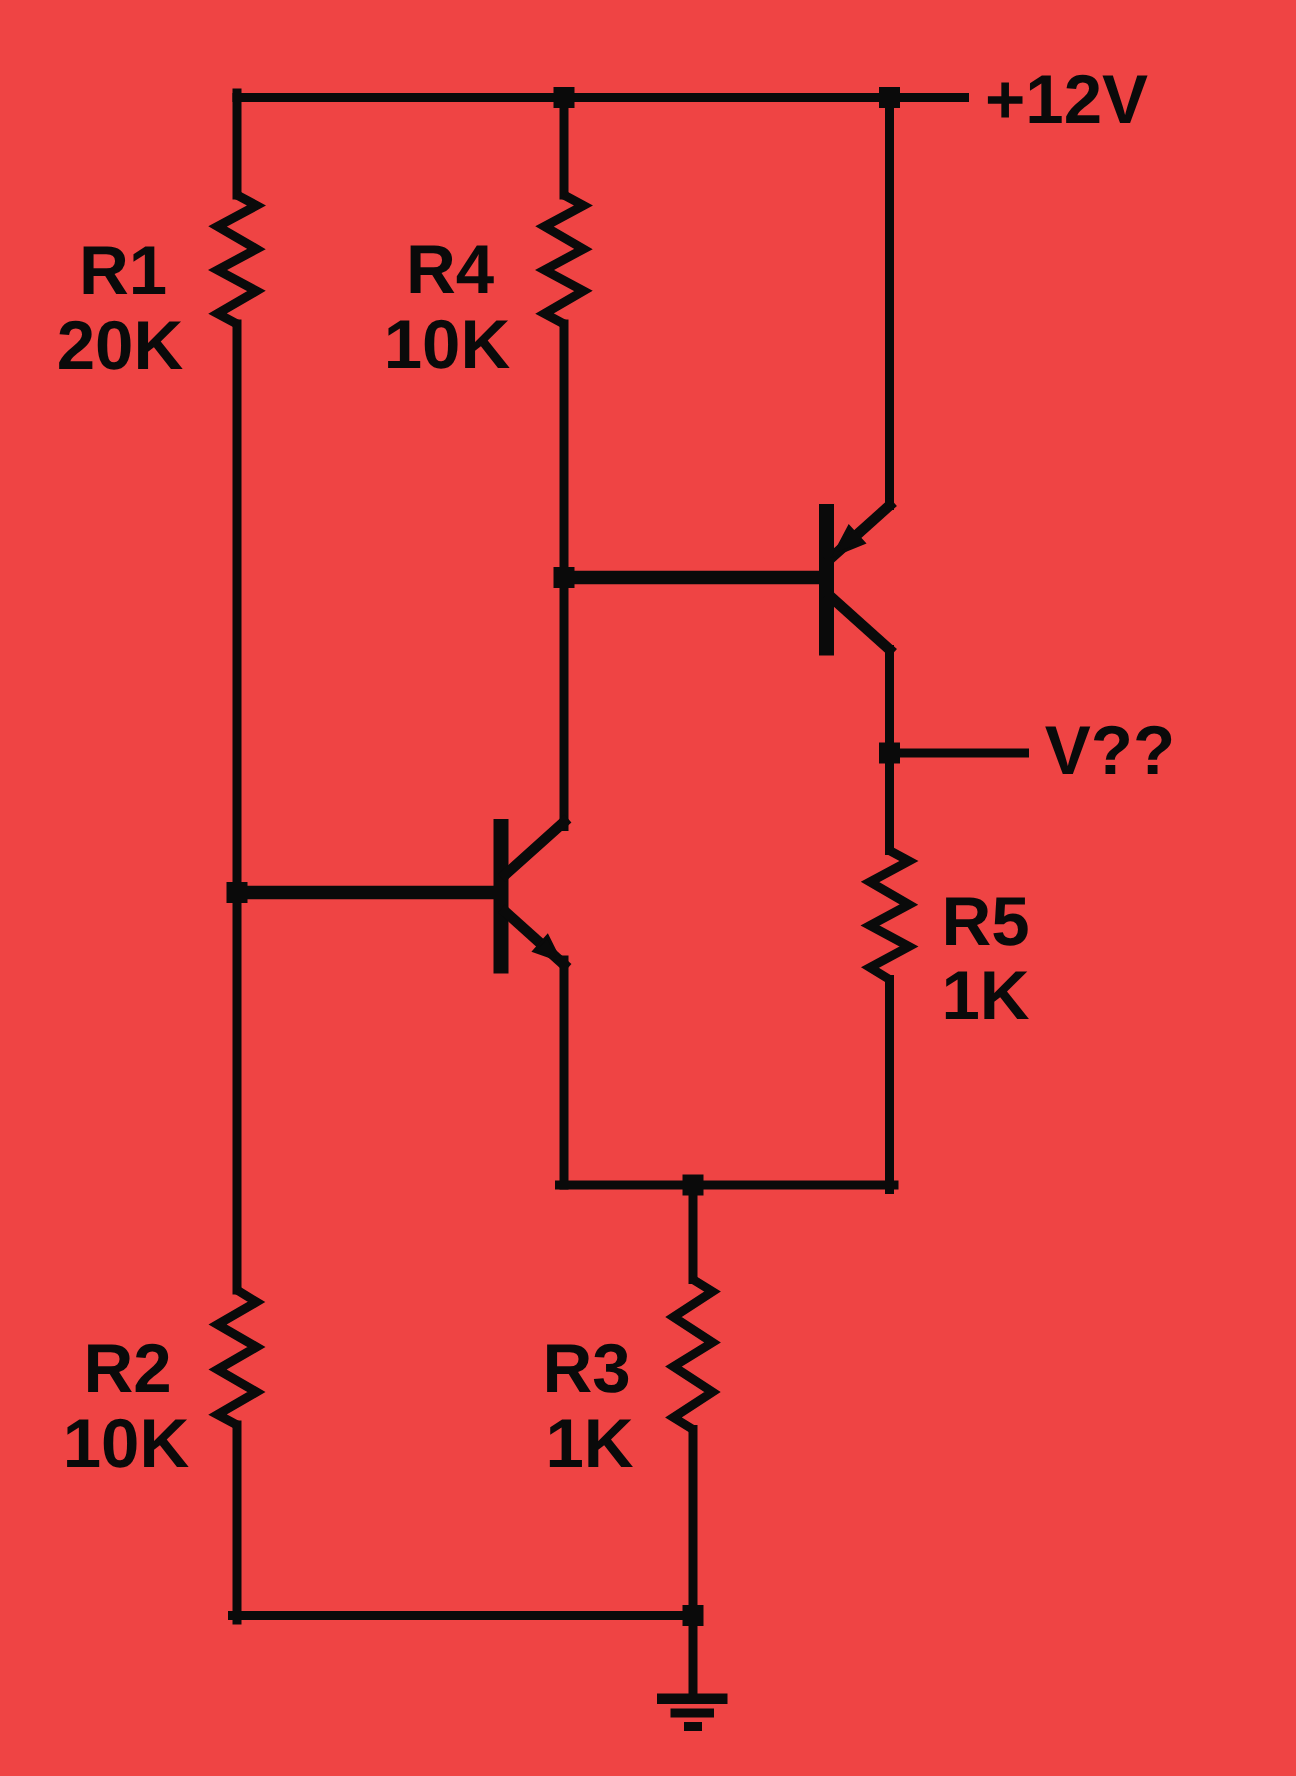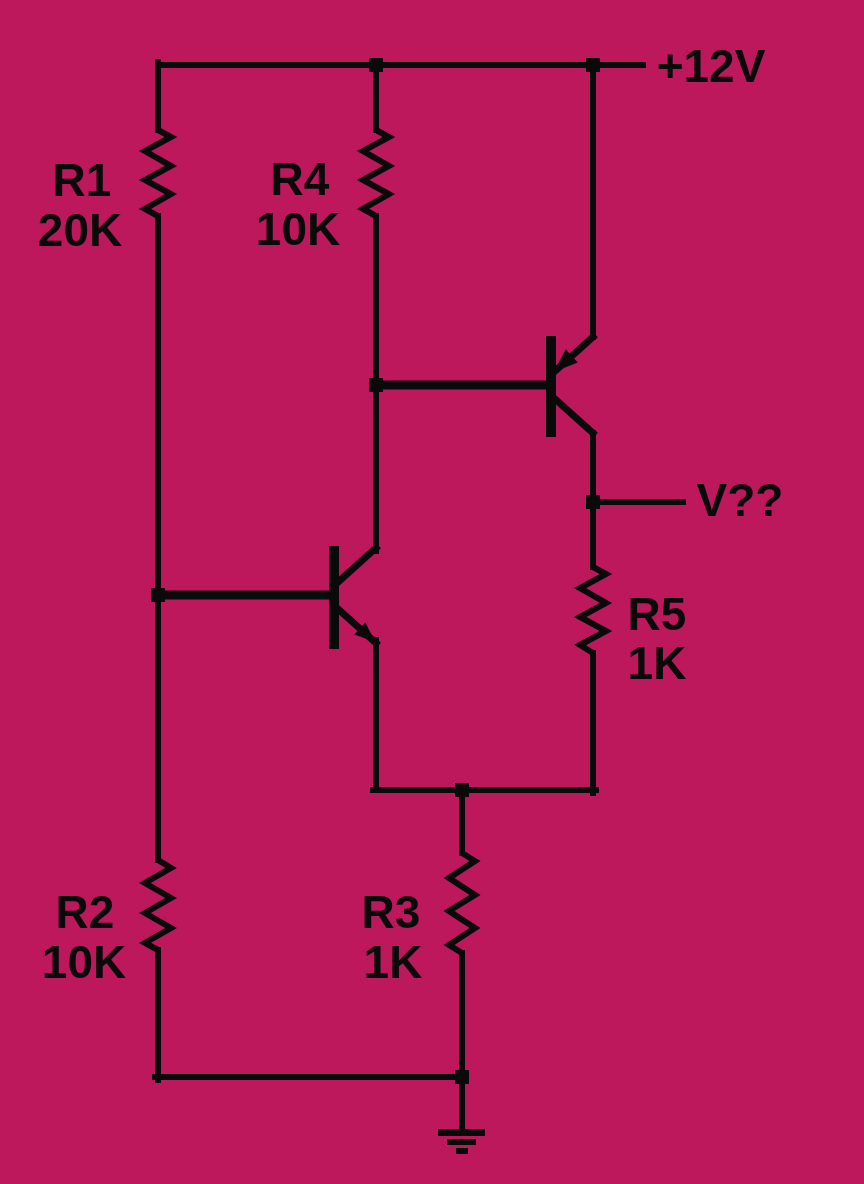--- a/index.html
+++ b/index.html
@@ -7,21 +7,21 @@
     padding: 0;
     background: #ffffff;
     width: 864px;
     height: 1184px;
     font-family: "Liberation Sans", sans-serif;
   }
   .stage {
     position: relative;
     width: 864px;
     height: 1184px;
-    background: #be185d;
+    background: #ef4444;
     overflow: hidden;
   }
   svg { display: block; }
   .wire {
     stroke: #0a0a0a;
     stroke-width: 6;
     fill: none;
     stroke-linecap: square;
   }
   .lead {

